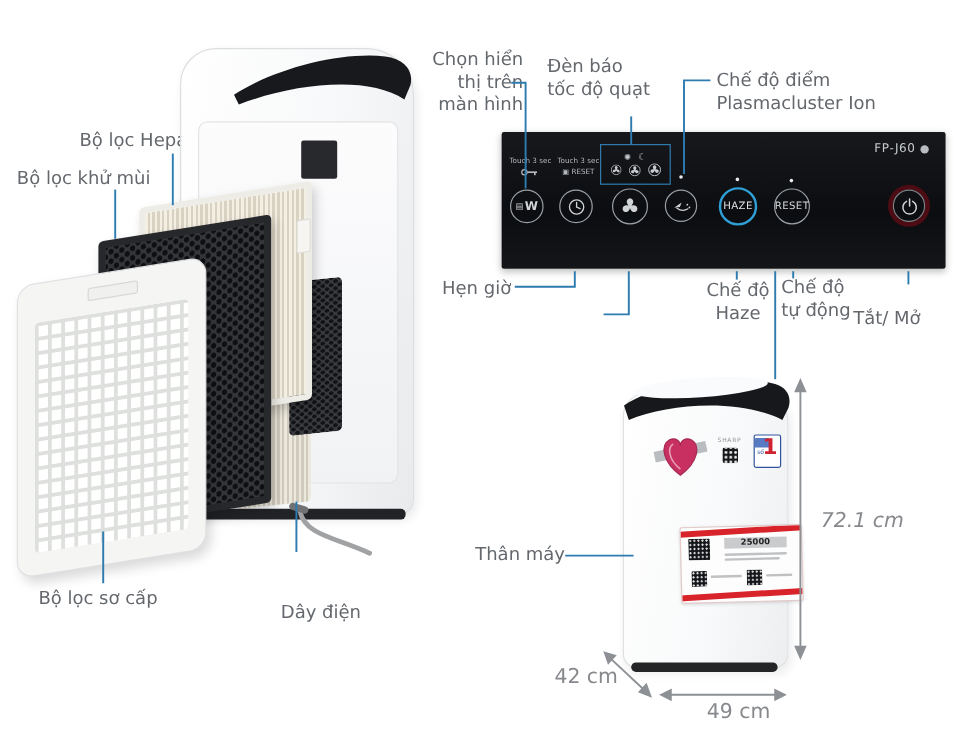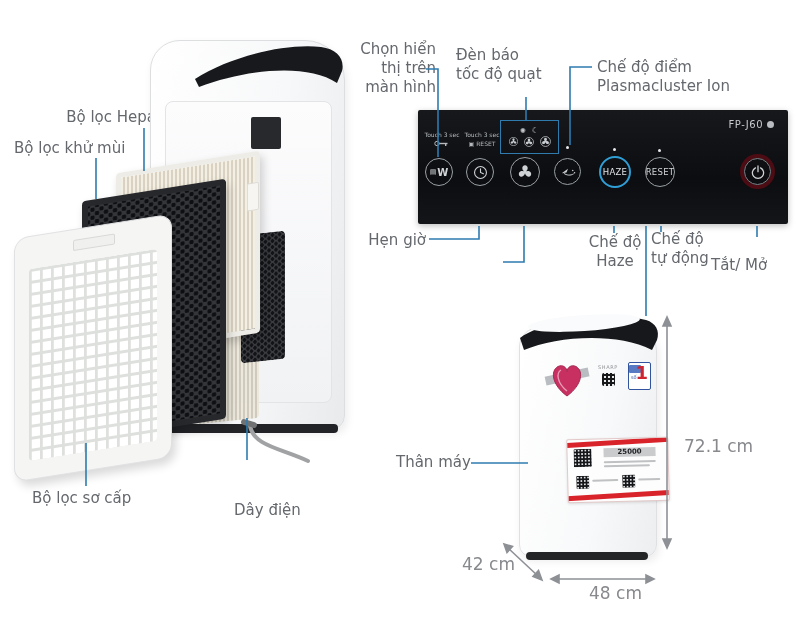--- a/index.html
+++ b/index.html
@@ -252,23 +252,23 @@
       <div class="sq" style="left:8px;top:36px;width:13px;height:13px;"></div>
       <div class="tl" style="left:24px;top:40px;width:26px;"></div>
       <div class="sq" style="left:54px;top:36px;width:13px;height:13px;"></div>
       <div class="tl" style="left:70px;top:40px;width:22px;"></div>
       <div class="stripe s-bot"></div>
     </div>
     <div class="base-small"></div>
   </div>
 
   <div class="callout" style="left:396px;top:453px;">Thân máy</div>
-  <div class="dim" style="left:684px;top:436px;">72.1 cm</div>
+  <div class="dim" style="left:684px;top:424px;font-style:italic;">72.1 cm</div>
   <div class="dim" style="left:462px;top:554px;">42 cm</div>
-  <div class="dim" style="left:589px;top:583px;">48 cm</div>
+  <div class="dim" style="left:589px;top:583px;">49 cm</div>
 
   <svg class="overlay" width="800" height="619" viewBox="0 0 800 619">
 
     <path d="M250,426 C254,446 280,448 308,461" fill="none" stroke="#a0a2a4" stroke-width="4" stroke-linecap="round"></path>
     <path d="M244,422 l10,3" stroke="#6f7173" stroke-width="6" stroke-linecap="round"></path>
 
     <g stroke="#2e7bb0" stroke-width="1.6" fill="none">
       <path d="M426,69 H438 V157"></path>
       <path d="M526,97 V120"></path>
       <path d="M592,67 H570 V145"></path>

